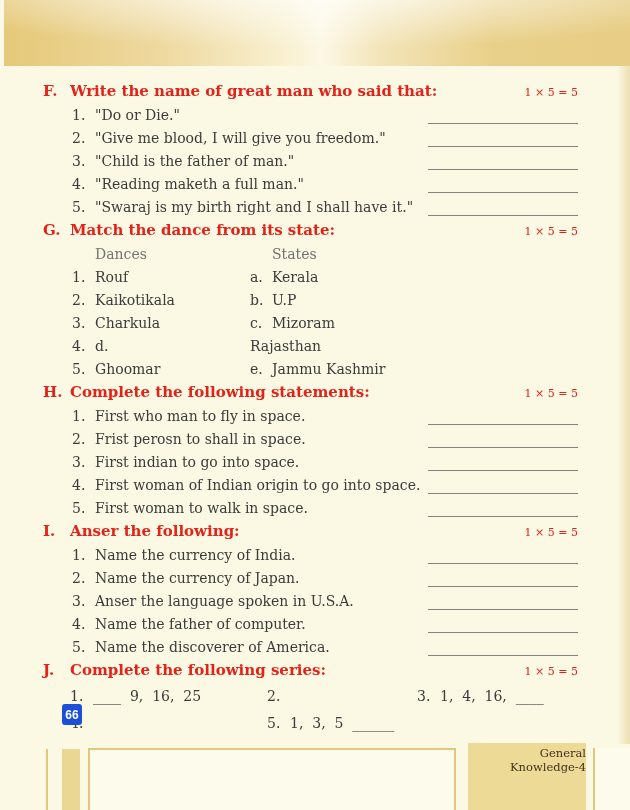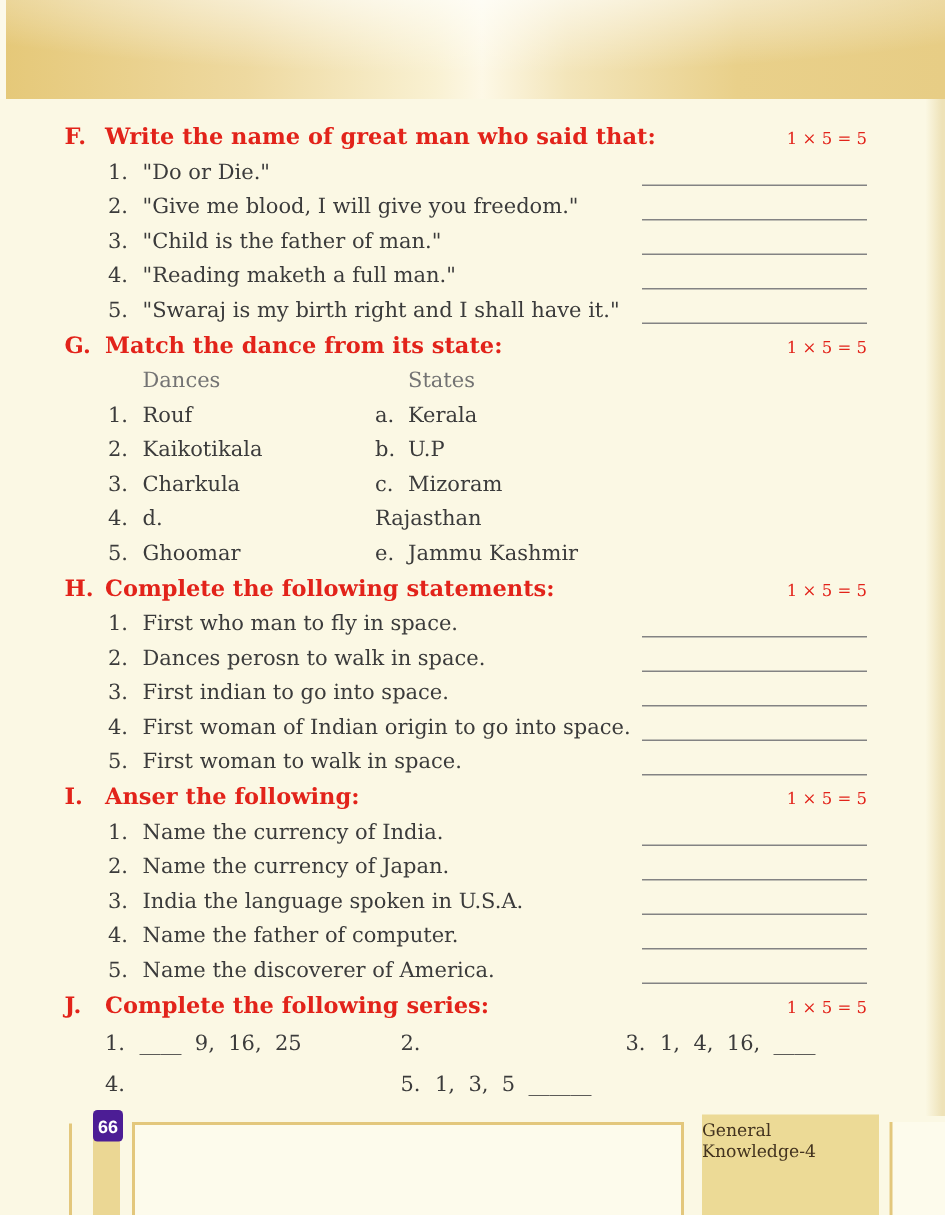--- a/index.html
+++ b/index.html
@@ -54,32 +54,32 @@
     margin-left:27px;line-height:27px;font-size:14px;
   }
   .series-cell{display:flex;align-items:baseline;}
   .series-cell .s-num{width:23px;flex:none;}
   .series-text{white-space:pre;}
 
   
   .footer-vline{position:absolute;left:46px;top:749px;width:2px;height:61px;background:#e3c77c;}
   .footer-strip{position:absolute;left:62px;top:749px;width:18px;height:61px;background:#ebd794;}
   .page-badge{
-    position:absolute;left:62px;top:740px;width:20px;height:21px;
-    background:#4c1d95;border-radius:3px;
+    position:absolute;left:62px;top:704px;width:20px;height:21px;
+    background:#1d4ed8;border-radius:3px;
     display:flex;align-items:center;justify-content:center;
     color:#ffffff;font-family:"Liberation Sans",sans-serif;font-weight:bold;font-size:12px;
   }
   .footer-box-mid{
     position:absolute;left:88px;top:748px;width:368px;height:62px;
     border:2px solid #e3c77c;border-bottom:none;background:#fdfbec;box-sizing:border-box;
   }
   .footer-tan-box{
     position:absolute;left:468px;top:743px;width:118px;height:67px;
-    background:#ecda96;text-align:left;padding-top:3px;box-sizing:border-box;
+    background:#ecda96;text-align:right;padding-top:3px;box-sizing:border-box;
     font-size:11.5px;color:#43331f;
   }
   .footer-box-right{
     position:absolute;left:593px;top:748px;right:0;height:62px;
     border-left:2px solid #e3c77c;background:#fdfbec;
   }
 </style>
 </head>
 <body>
 
@@ -171,21 +171,21 @@
         <span class="sec-title">Complete the following statements:</span>
         <span class="sec-score">1 × 5 = 5</span>
       </div>
       <div class="qa-row">
         <span class="q-num">1.</span>
         <span class="q-text">First who man to fly in space.</span>
         <span class="answer-line"></span>
       </div>
       <div class="qa-row">
         <span class="q-num">2.</span>
-        <span class="q-text">Dances perosn to walk in space.</span>
+        <span class="q-text">Frist perosn to shall in space.</span>
         <span class="answer-line"></span>
       </div>
       <div class="qa-row">
         <span class="q-num">3.</span>
         <span class="q-text">First indian to go into space.</span>
         <span class="answer-line"></span>
       </div>
       <div class="qa-row">
         <span class="q-num">4.</span>
         <span class="q-text">First woman of Indian origin to go into space.</span>
@@ -209,21 +209,21 @@
         <span class="q-text">Name the currency of India.</span>
         <span class="answer-line"></span>
       </div>
       <div class="qa-row">
         <span class="q-num">2.</span>
         <span class="q-text">Name the currency of Japan.</span>
         <span class="answer-line"></span>
       </div>
       <div class="qa-row">
         <span class="q-num">3.</span>
-        <span class="q-text">India the language spoken in U.S.A.</span>
+        <span class="q-text">Anser the language spoken in U.S.A.</span>
         <span class="answer-line"></span>
       </div>
       <div class="qa-row">
         <span class="q-num">4.</span>
         <span class="q-text">Name the father of computer.</span>
         <span class="answer-line"></span>
       </div>
       <div class="qa-row">
         <span class="q-num">5.</span>
         <span class="q-text">Name the discoverer of America.</span>

